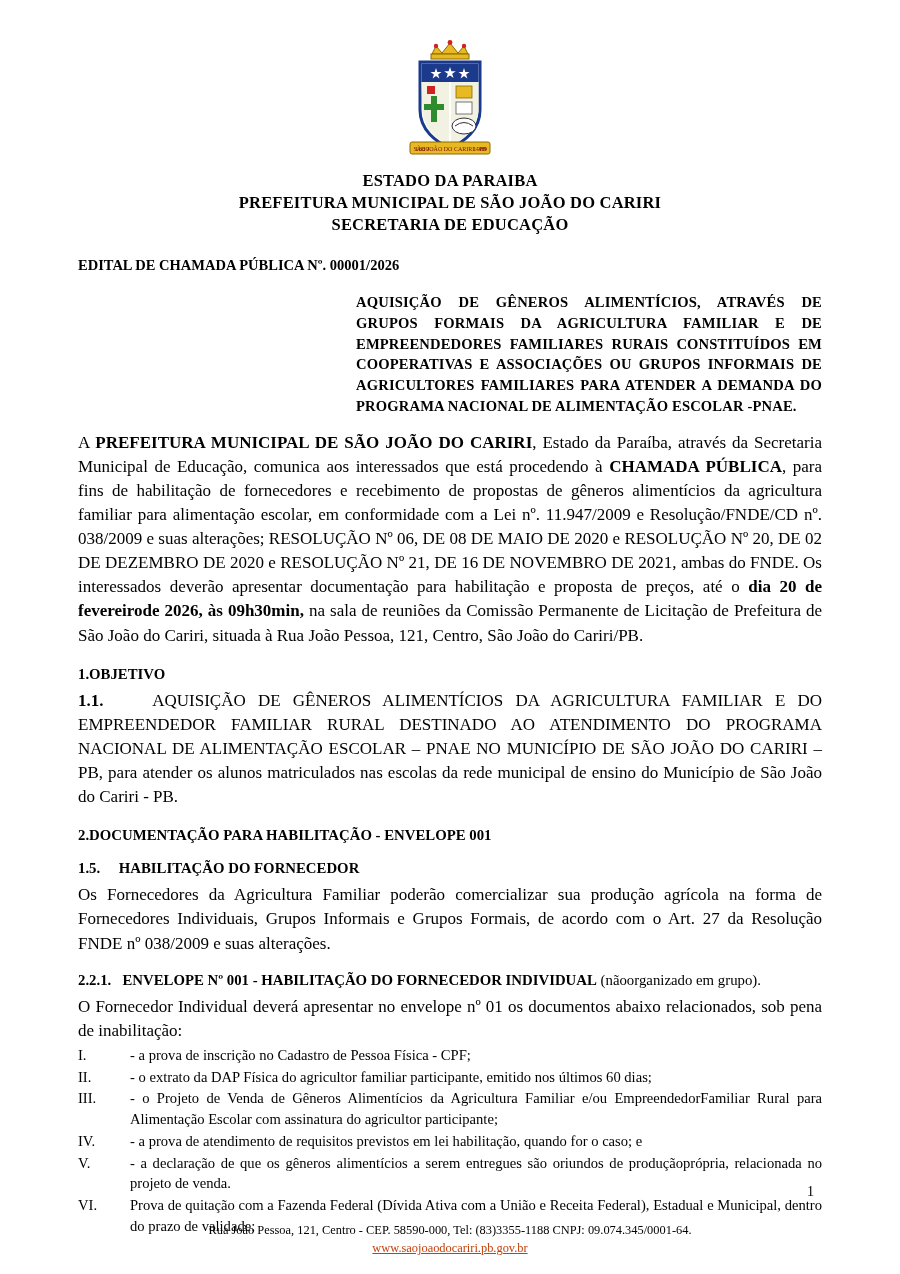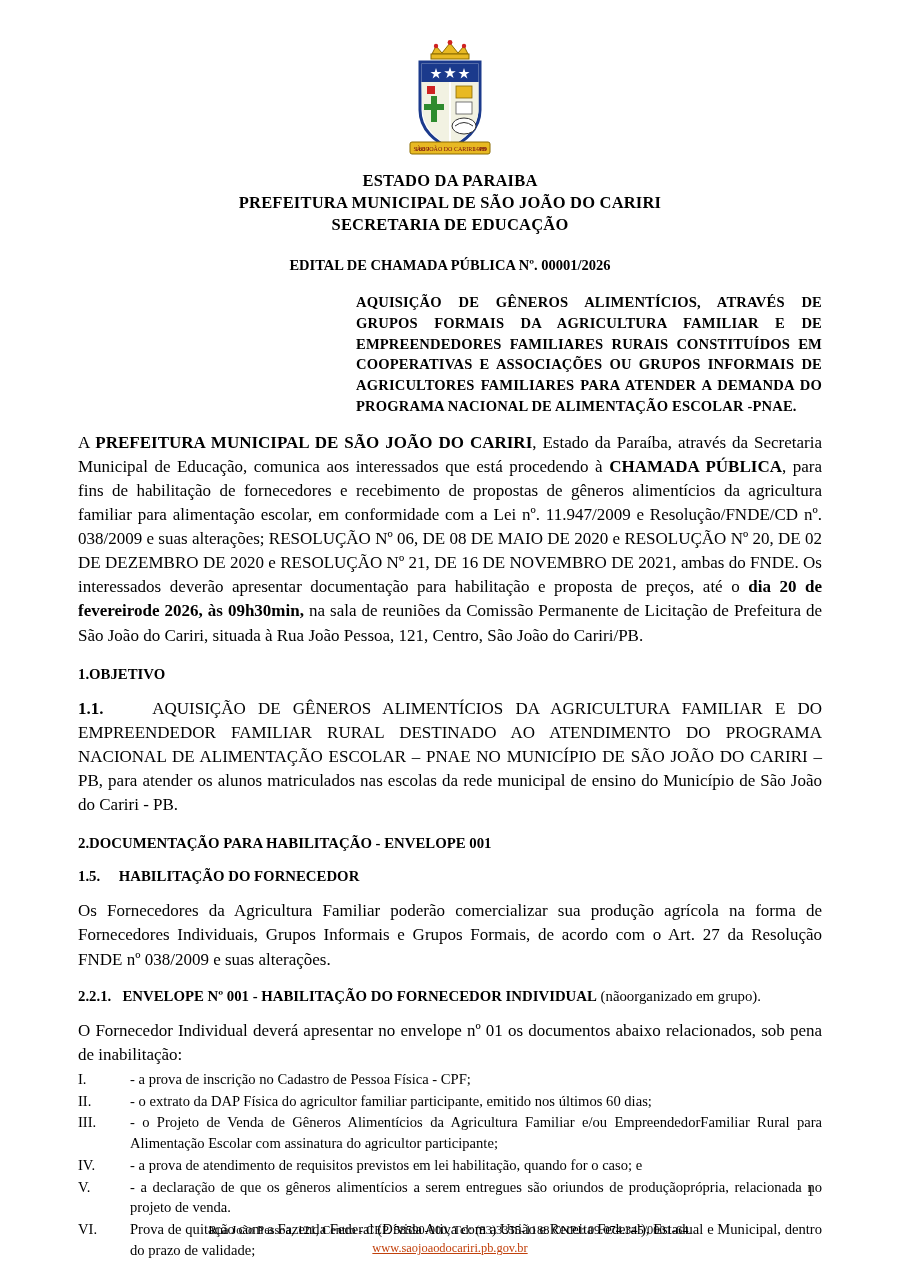--- a/index.html
+++ b/index.html
@@ -38,21 +38,21 @@
 
   
   .head-block {
     text-align: center;
     font-weight: bold;
     font-size: 16.5px;
     line-height: 1.32;
     letter-spacing: .2px;
   }
   .edital-line {
-    text-align: center;
+    text-align: left;
     font-weight: bold;
     font-size: 14.5px;
     margin-top: 22px;
     margin-bottom: 18px;
   }
 
   
   .object-block {
     margin-left: 278px;
     text-align: justify;
@@ -62,21 +62,21 @@
     letter-spacing: .15px;
   }
 
   
   p.body {
     text-align: justify;
     font-size: 17px;
     line-height: 1.42;
     margin: 14px 0 0 0;
   }
-  p.tight { margin-top: 14px; }
+  p.tight { margin-top: 6px; }
   .b { font-weight: bold; }
 
   h2.sec {
     font-size: 14.8px;
     font-weight: bold;
     margin: 18px 0 2px 0;
   }
   h3.sub {
     font-size: 14.8px;
     font-weight: bold;

